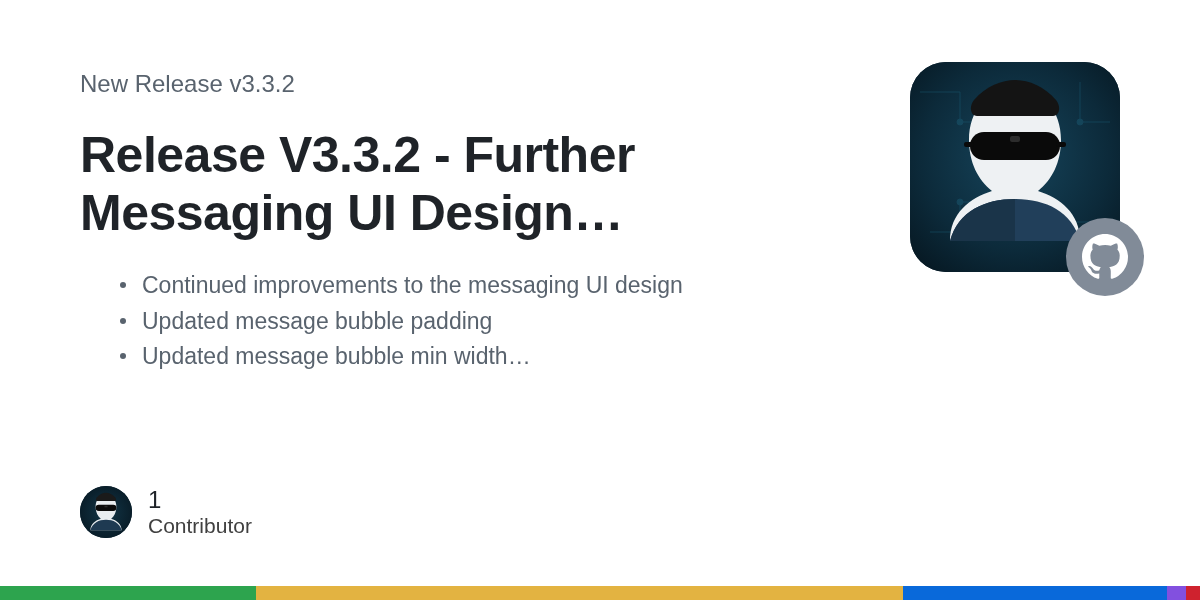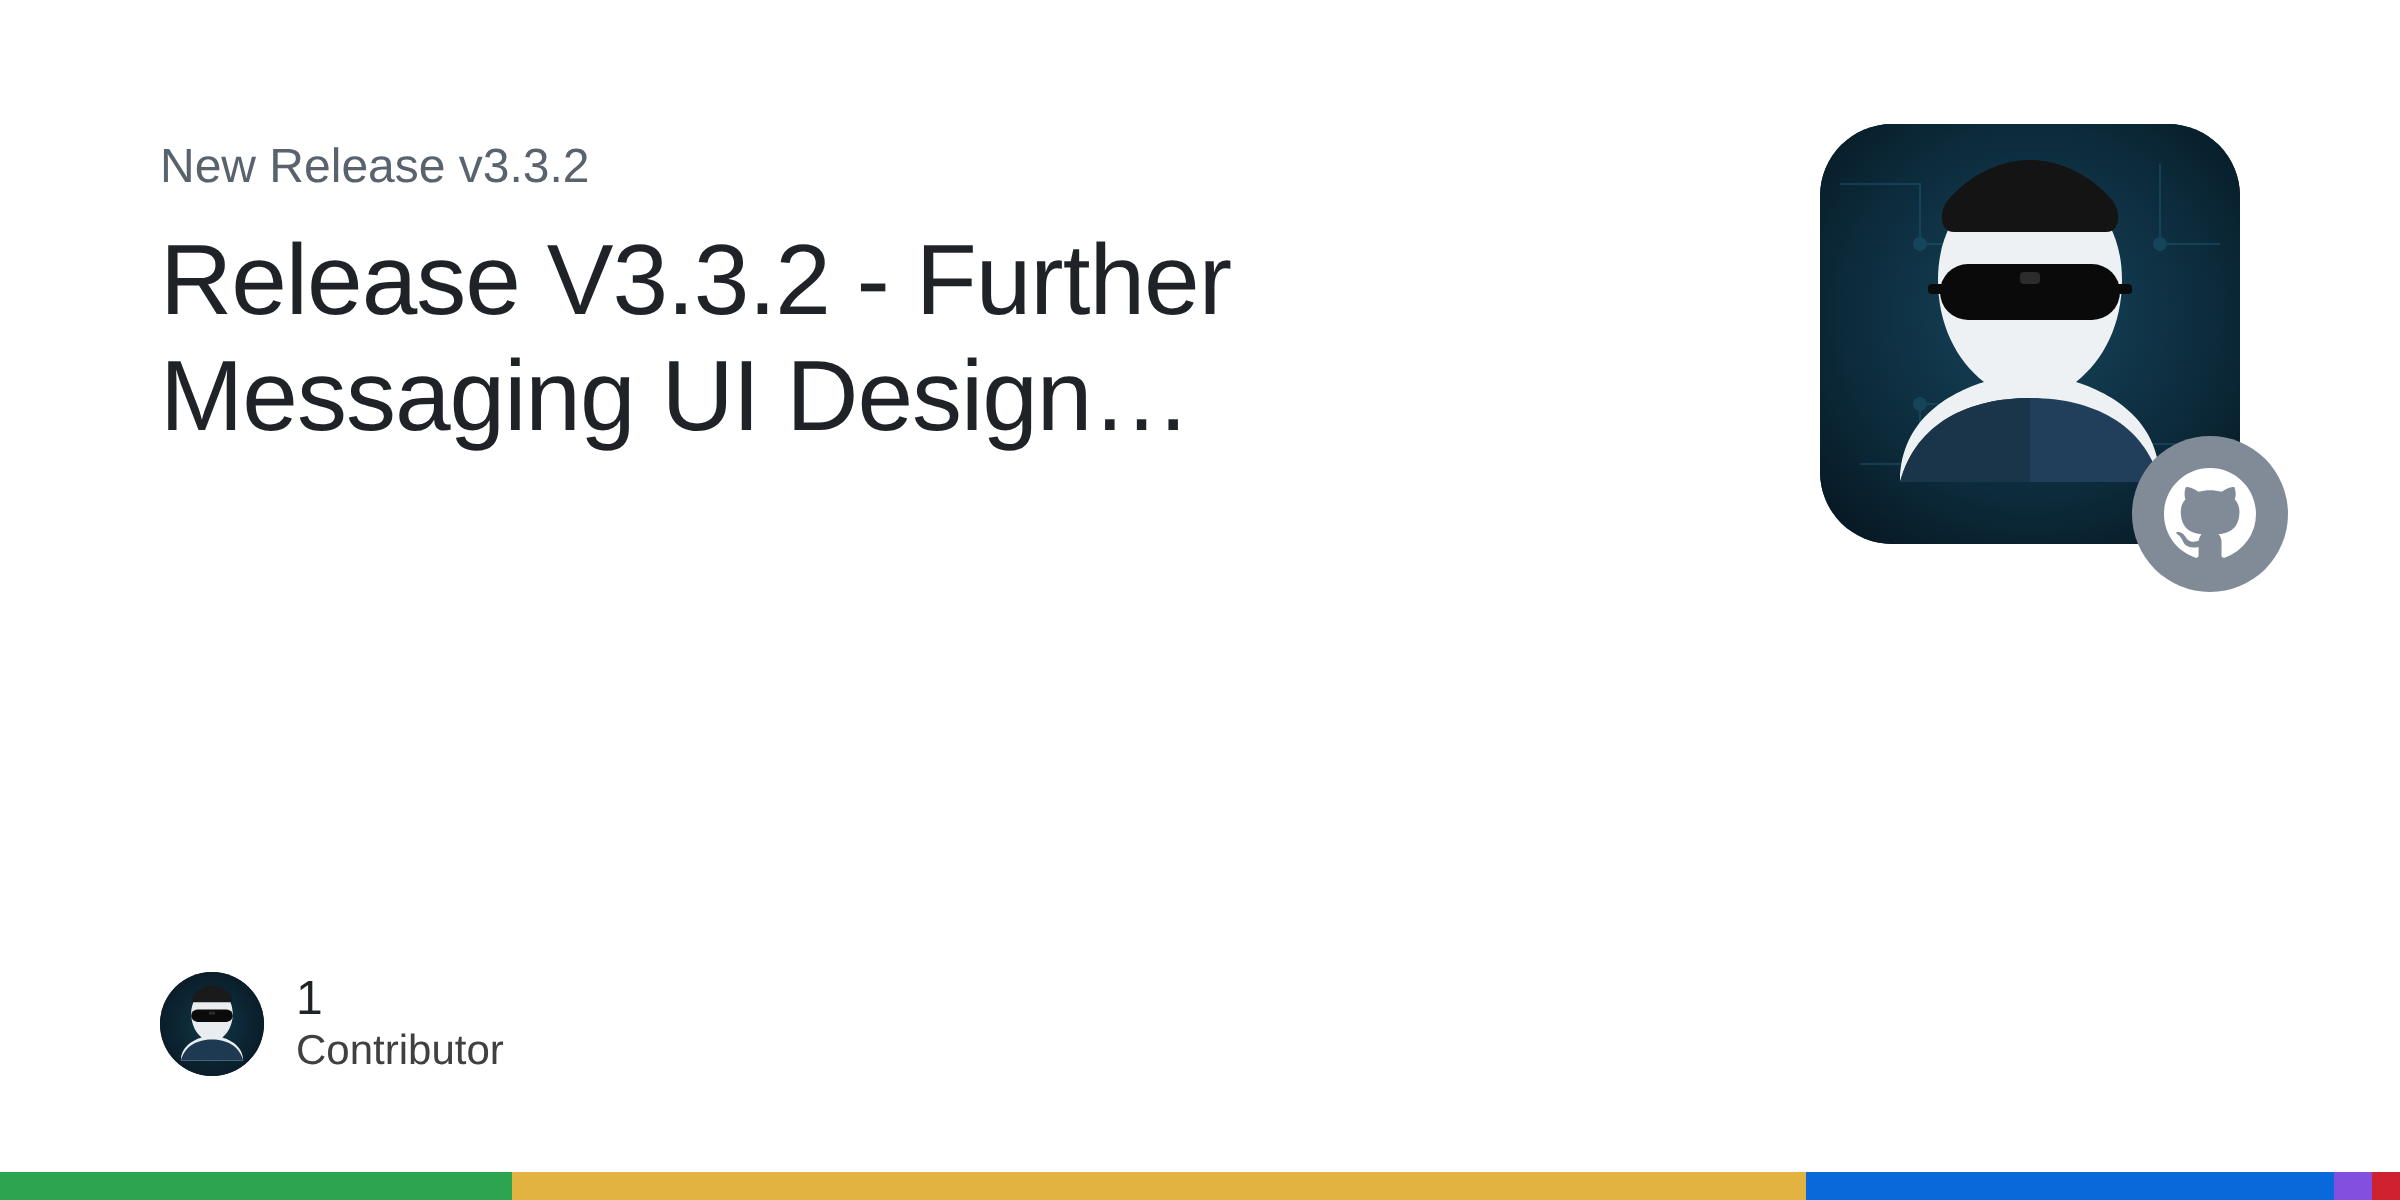--- a/index.html
+++ b/index.html
@@ -13,25 +13,25 @@
   .card {
     position: relative;
     width: 1200px;
     height: 600px;
     padding: 70px 80px 0 80px;
   }
   .eyebrow {
     font-size: 24px;
     color: #59636e;
     font-weight: 400;
-    margin-bottom: 14px;
+    margin-bottom: 29px;
   }
   .title {
     font-size: 50px;
-    font-weight: 400;
+    font-weight: 700;
     line-height: 1.15;
     letter-spacing: -0.5px;
     color: #1f2328;
     max-width: 780px;
     margin-bottom: 26px;
   }
   .bullets {
     list-style: none;
     max-width: 760px;
     margin-left: 40px;
@@ -117,20 +117,25 @@
 </style>
 </head>
 <body>
 
 <div class="card">
 
   <div class="eyebrow">New Release v3.3.2</div>
 
   <h1 class="title">Release V3.3.2 - Further Messaging UI Design…</h1>
 
+  <ul class="bullets">
+      <li>Continued improvements to the messaging UI design</li>
+      <li>Updated message bubble padding</li>
+      <li>Updated message bubble min width…</li>
+    </ul>
 
   <div class="contrib">
     <div class="avatar-small">
       <svg viewBox="0 0 100 100" width="52" height="52">
         <defs>
           <radialGradient id="bgS" cx="50%" cy="50%" r="70%">
             <stop offset="0%" stop-color="#123648"></stop>
             <stop offset="100%" stop-color="#06141d"></stop>
           </radialGradient>
         </defs>

